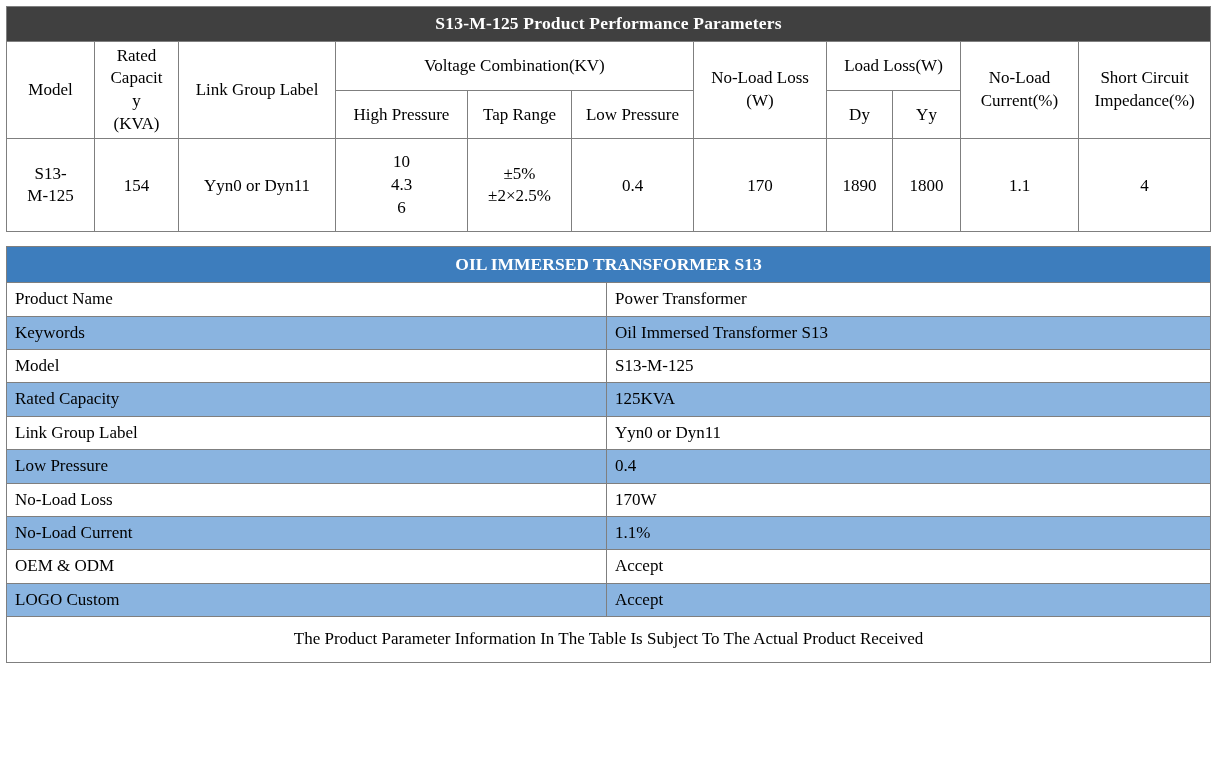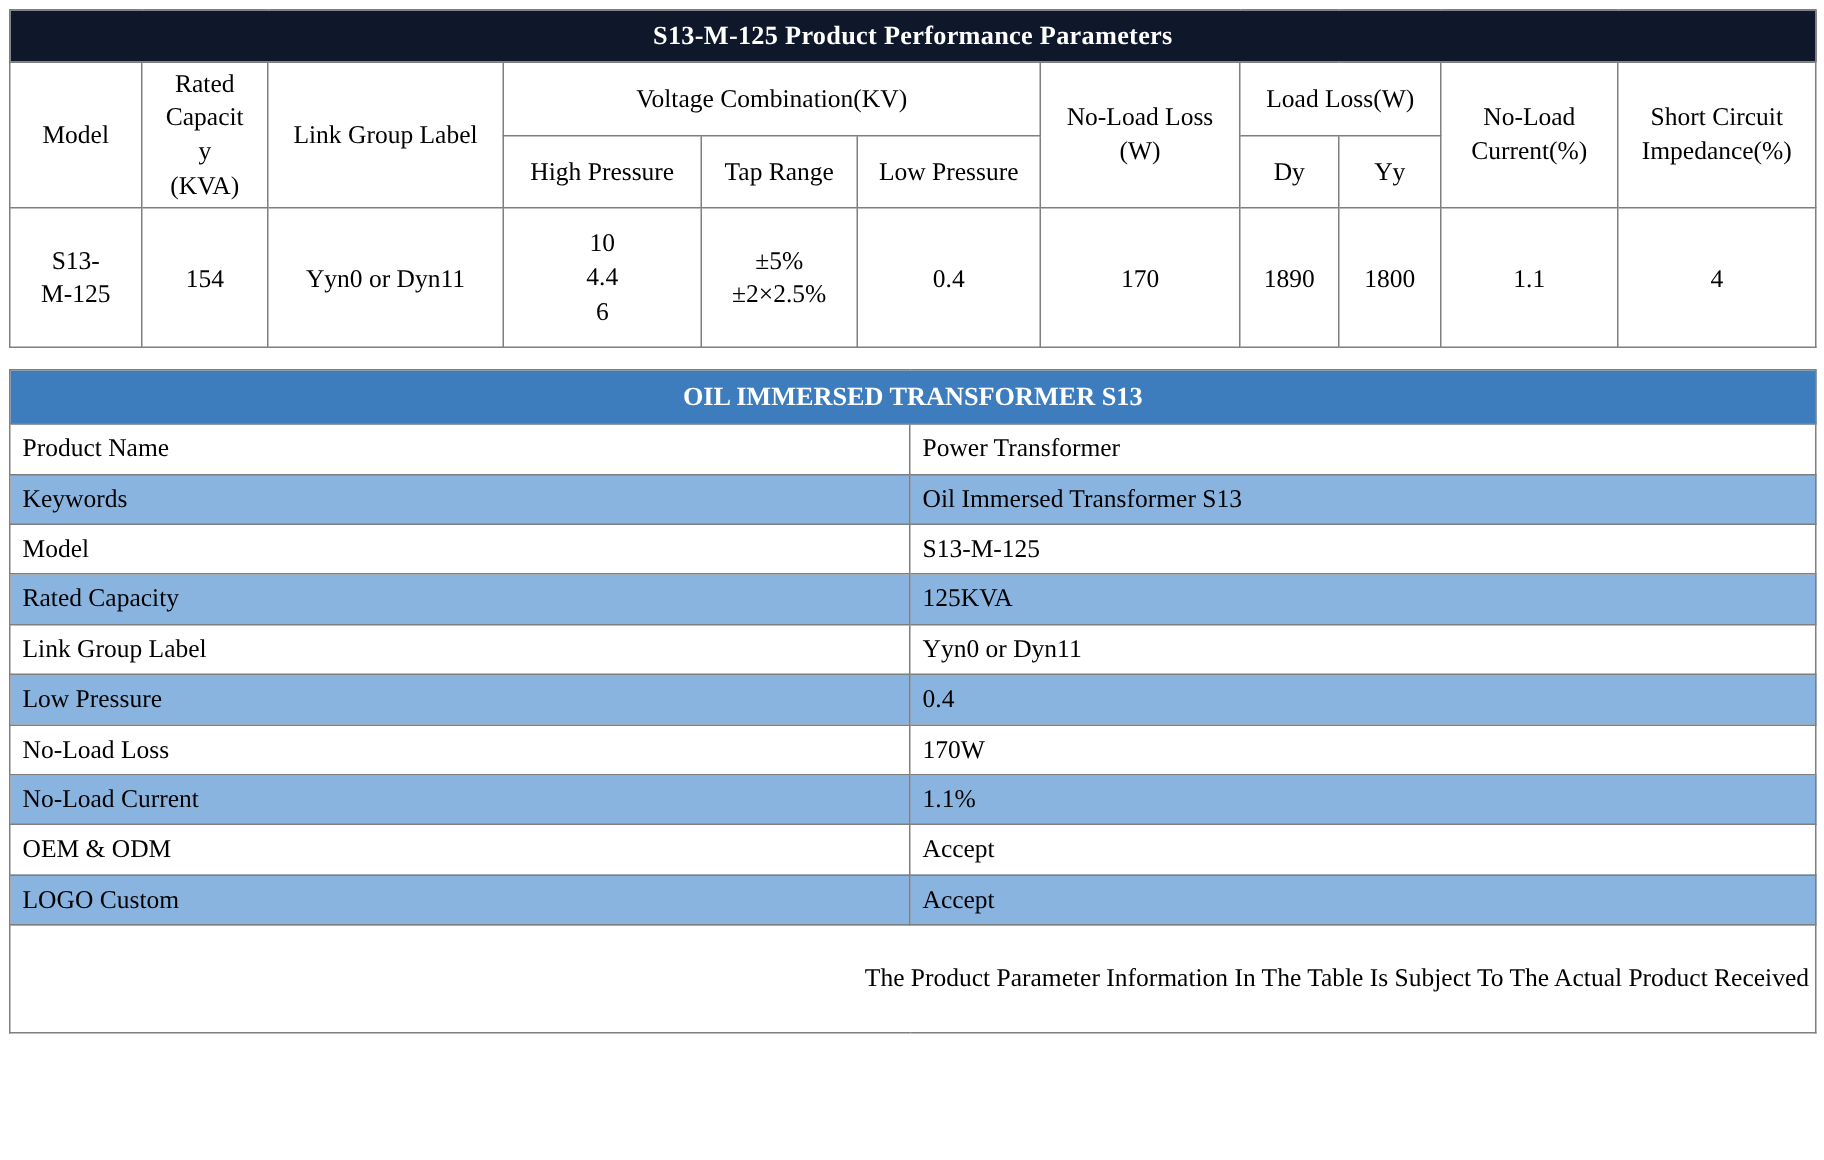--- a/index.html
+++ b/index.html
@@ -30,21 +30,21 @@
   table.perf th, table.perf td {
     border: 1px solid #7f7f7f;
     text-align: center;
     vertical-align: middle;
     font-weight: normal;
     font-size: 17px;
     line-height: 1.25;
     padding: 3px 2px;
   }
   table.perf tr.title-row th {
-    background: #0f172a;
+    background: #404040;
     color: #ffffff;
     font-weight: bold;
     font-size: 17.5px;
     padding: 6px 2px;
     letter-spacing: .2px;
   }
   table.perf td.data {
     height: 86px;
     font-size: 17px;
   }
@@ -70,23 +70,23 @@
     background: #3d7dbd;
     color: #ffffff;
     font-weight: bold;
     font-size: 17.5px;
     text-align: center;
     padding: 7px 4px;
   }
   table.spec tr.alt td { background: #8ab4e0; }
   table.spec td.key { width: 600px; }
   table.spec td.note {
-    text-align: right;
-    font-size: 17px;
-    padding: 25px 4px;
+    text-align: center;
+    font-size: 17px;
+    padding: 12px 4px;
   }
 </style>
 </head>
 <body>
 
 <div class="page">
 
   <table class="perf">
     <colgroup>
       <col style="width:88px">
@@ -141,21 +141,21 @@
 
       <tr>
         <td class="data stack">
           <span>S13-</span>
           <span>M-125</span>
         </td>
         <td class="data">154</td>
         <td class="data">Yyn0 or Dyn11</td>
         <td class="data stack">
           <span>10</span>
-          <span>4.4</span>
+          <span>4.3</span>
           <span>6</span>
         </td>
         <td class="data stack">
           <span>±5%</span>
           <span>±2×2.5%</span>
         </td>
         <td class="data">0.4</td>
         <td class="data">170</td>
         <td class="data">1890</td>
         <td class="data">1800</td>

